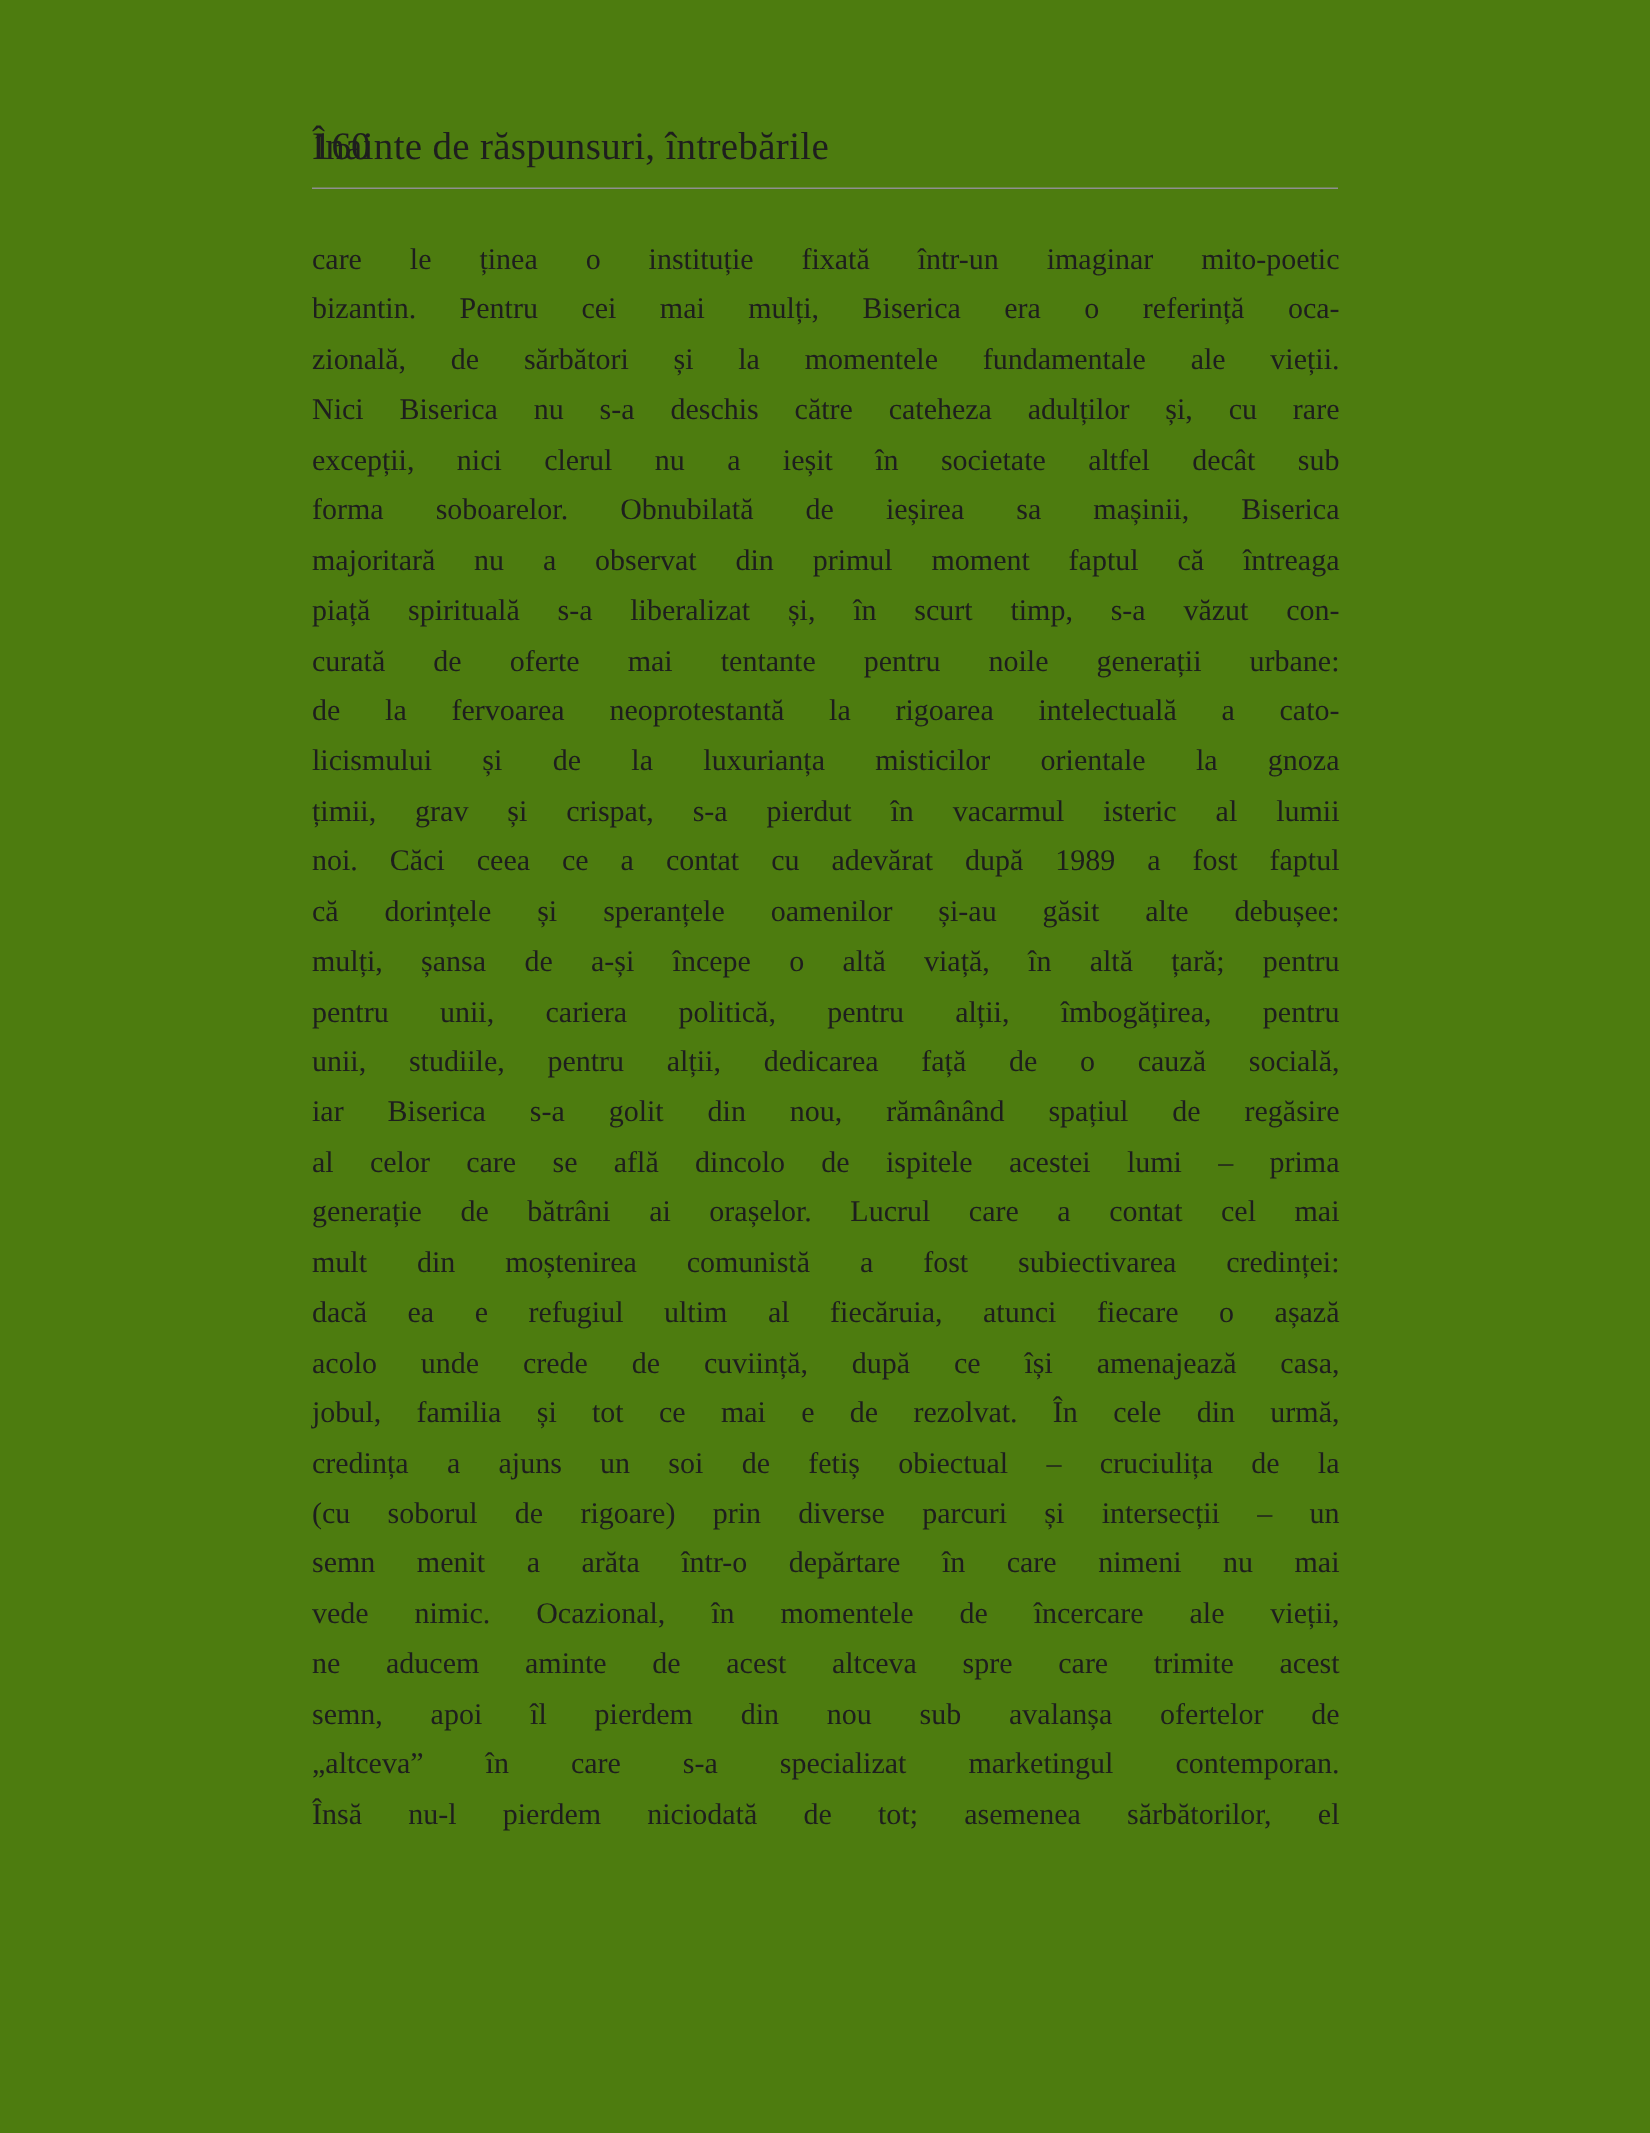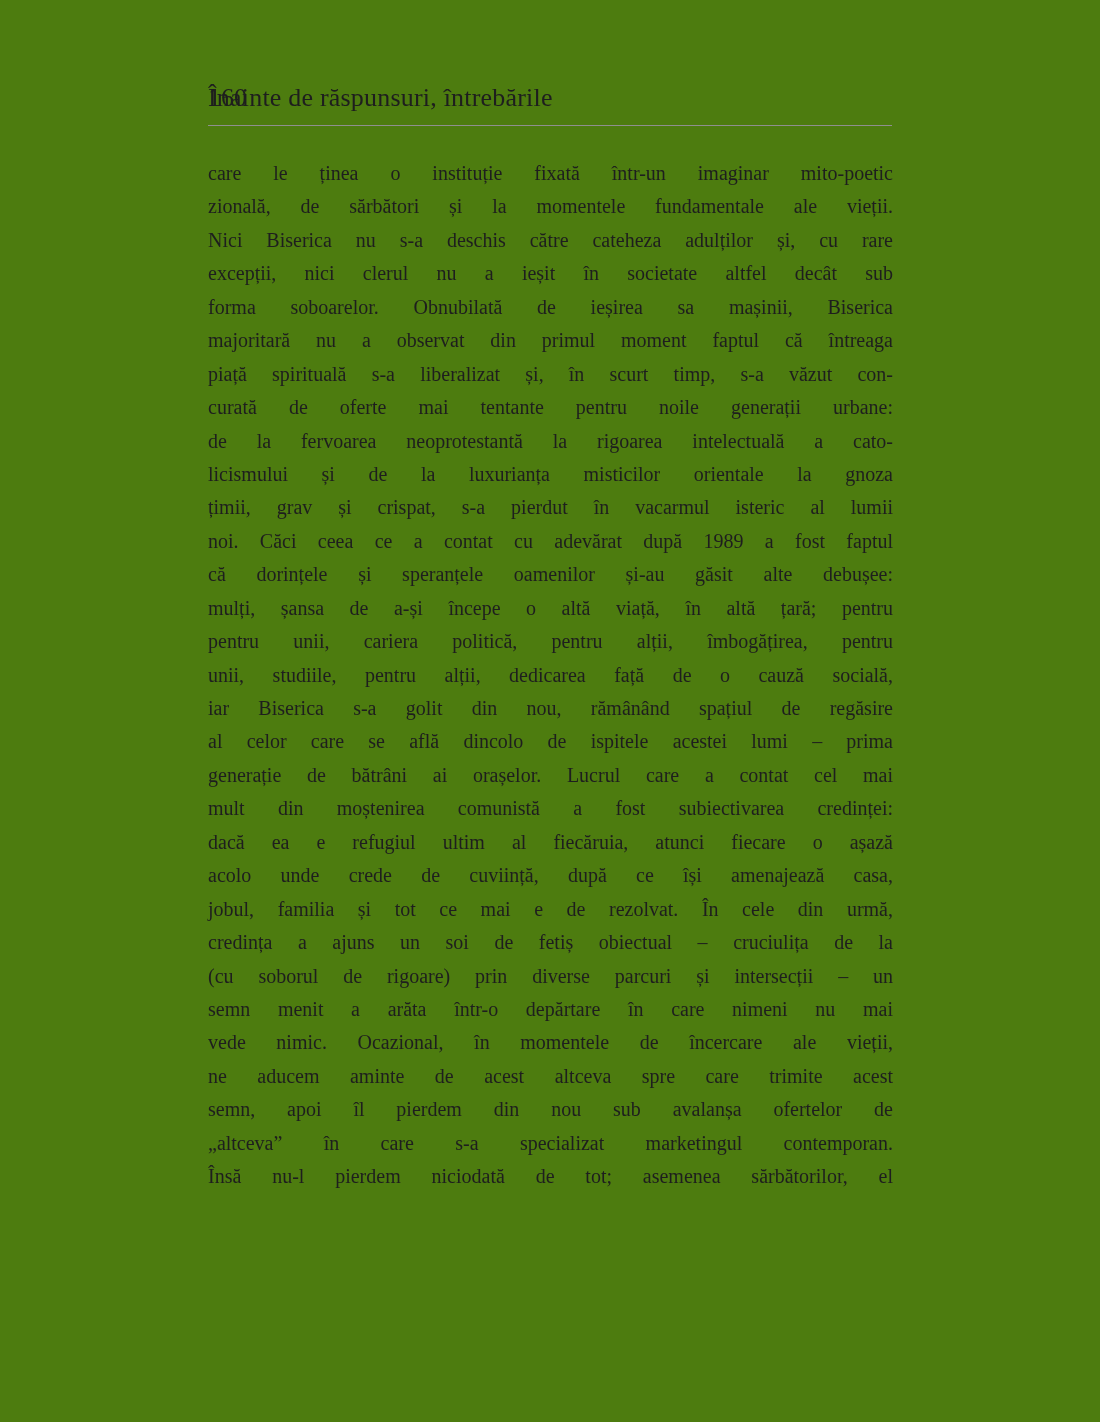--- a/index.html
+++ b/index.html
@@ -66,20 +66,21 @@
 
   <div class="running-head">
     <span class="page-number">160</span>
     <span class="head-title">Înainte de răspunsuri, întrebările</span>
   </div>
 
   <div class="head-rule"></div>
 
   <div class="body-text">
       <div class="line">care le ținea o instituție fixată într-un imaginar mito-poetic</div>
+      <div class="line">bizantin. Pentru cei mai mulți, Biserica era o referință oca-</div>
       <div class="line">zională, de sărbători și la momentele fundamentale ale vieții.</div>
       <div class="line">Nici Biserica nu s-a deschis către cateheza adulților și, cu rare</div>
       <div class="line">excepții, nici clerul nu a ieșit în societate altfel decât sub</div>
       <div class="line">forma soboarelor. Obnubilată de ieșirea sa mașinii, Biserica</div>
       <div class="line">majoritară nu a observat din primul moment faptul că întreaga</div>
       <div class="line">piață spirituală s-a liberalizat și, în scurt timp, s-a văzut con-</div>
       <div class="line">curată de oferte mai tentante pentru noile generații urbane:</div>
       <div class="line">de la fervoarea neoprotestantă la rigoarea intelectuală a cato-</div>
       <div class="line">licismului și de la luxurianța misticilor orientale la gnoza</div>
       <div class="line">țimii, grav și crispat, s-a pierdut în vacarmul isteric al lumii</div>

